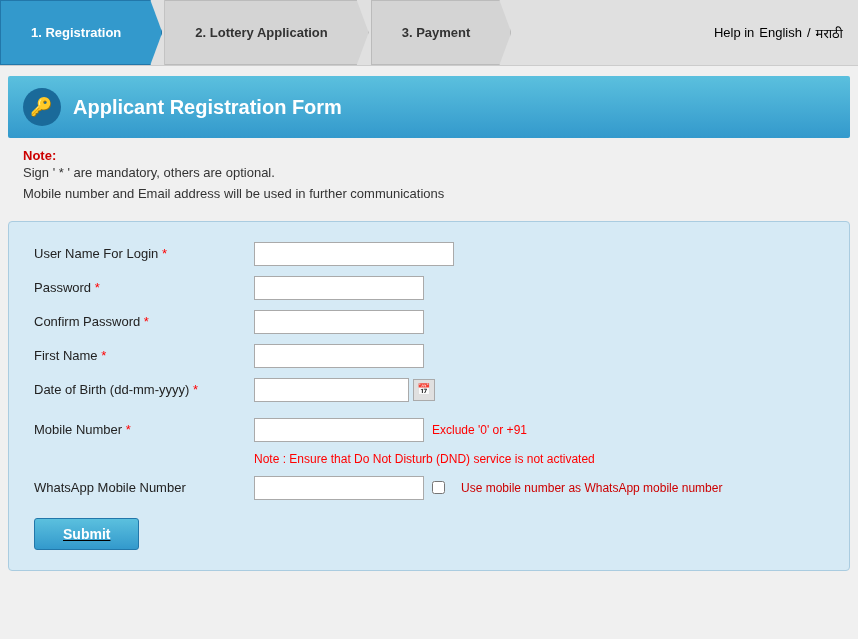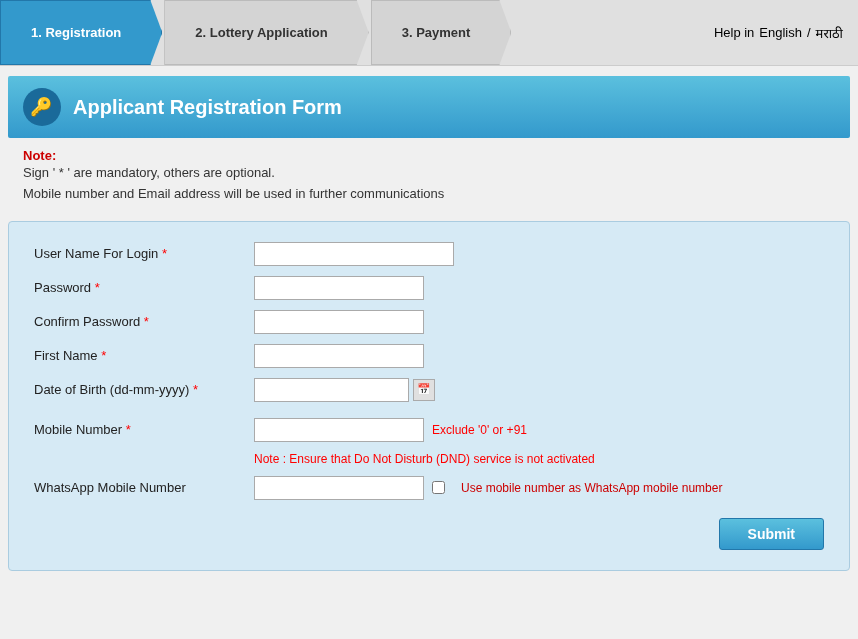--- a/index.html
+++ b/index.html
@@ -162,22 +162,23 @@
       align-items: center;
       gap: 16px;
       font-size: 12px;
       color: #cc0000;
       cursor: pointer;
     }
 
     
     .submit-row {
       display: flex;
-      justify-content: flex-end;
+      justify-content: flex-start;
       margin-top: 18px;
+      text-decoration: underline;
     }
     .submit-btn {
       background: linear-gradient(to bottom, #5bc0de, #3399cc);
       color: white;
       border: 1px solid #2277aa;
       padding: 7px 28px;
       font-size: 14px;
       font-weight: bold;
       cursor: pointer;
       border-radius: 3px;

